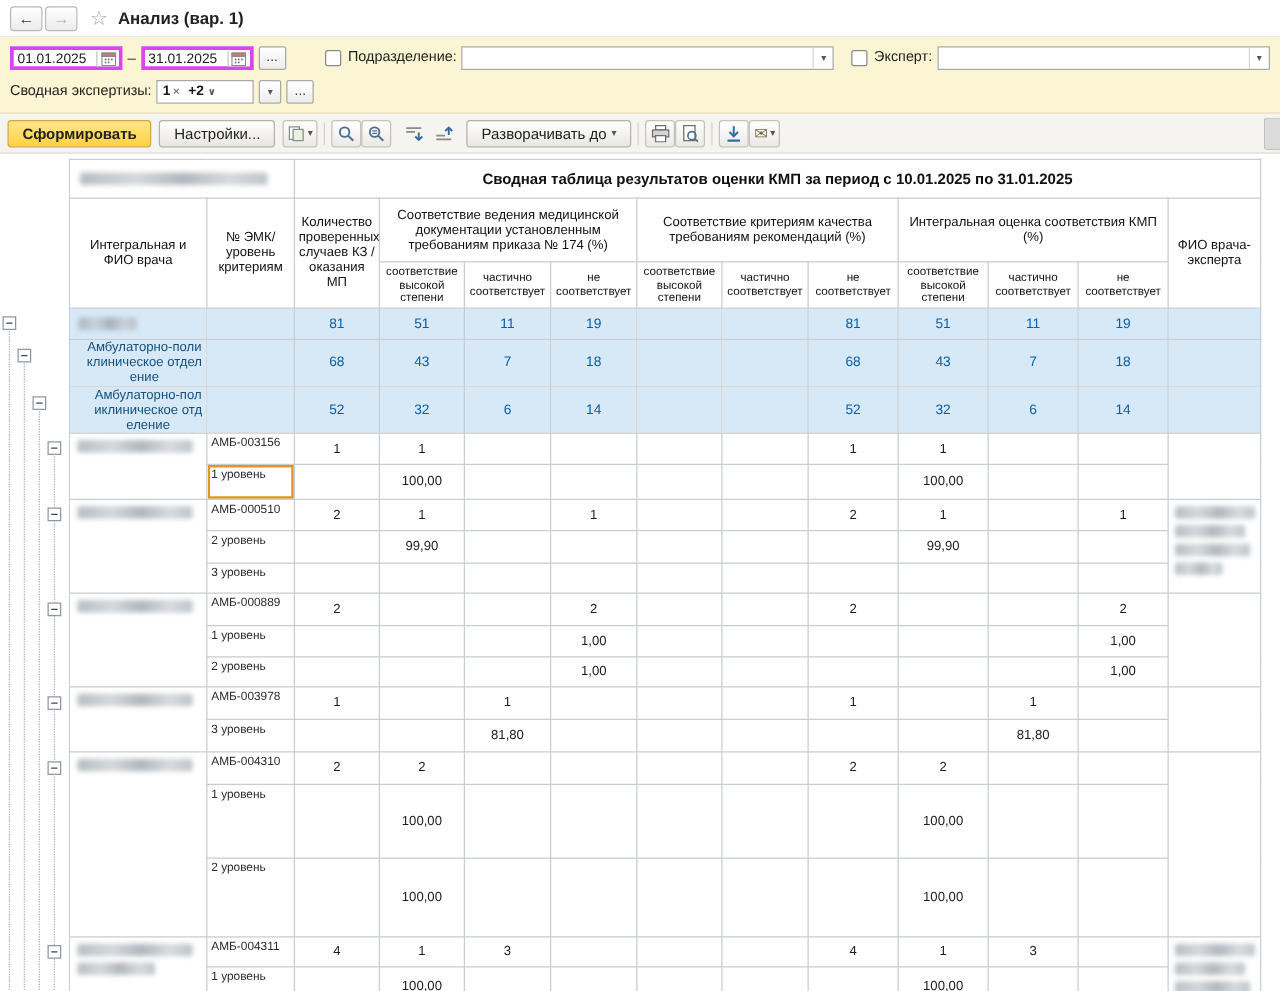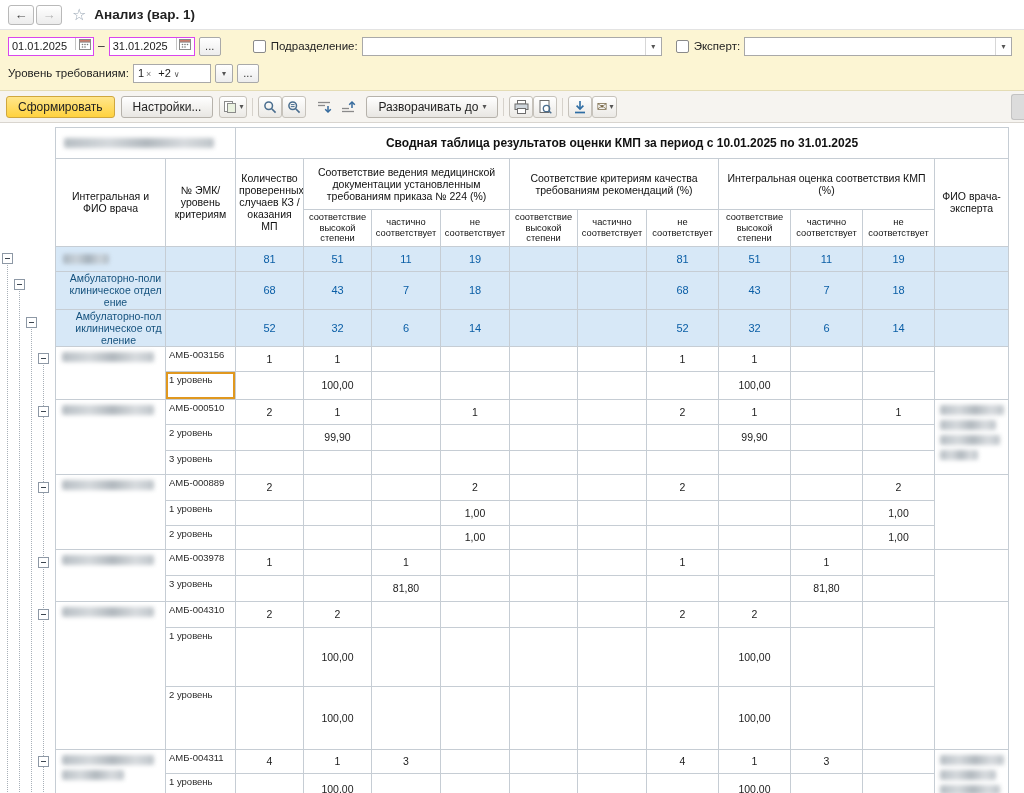--- a/index.html
+++ b/index.html
@@ -12,40 +12,40 @@
     border:1px solid #b9b9b9; border-radius:3px; background:linear-gradient(#ffffff,#ececec);
     font-size:13px; color:#444; cursor:pointer; }
   .nav-btn.disabled { color:#b5b5b5; }
   .star { font-size:16px; color:#9aa7b5; margin-left:4px; }
   .nav-title { font-size:13.5px; font-weight:600; color:#222; margin-left:2px; }
 
   
   .filter-panel { background:#fcf5d3; border-bottom:1px solid #e4dcb4; padding:4px 8px 5px 8px; }
   .f-row { display:flex; align-items:center; height:24px; }
   .f-row + .f-row { margin-top:3px; }
-  .date-field { display:flex; align-items:flex-start; height:19px; border:1px solid #d946ef; background:#fff; }
+  .date-field { display:flex; align-items:flex-end; height:19px; border:3px solid #d946ef; background:#fff; }
   .date-text { width:66px; padding:2px 3px 0 3px; font-size:11px; color:#1a1a1a; }
   .cal-btn { width:18px; border-left:1px solid #c4c4c4; display:flex; align-items:center; justify-content:center; background:#fff; cursor:pointer; }
   .dash { margin:0 4px; color:#333; }
   .small-btn { height:19px; min-width:22px; padding:0 4px; margin-left:4px; border:1px solid #a9a9a9; border-radius:2px;
     background:linear-gradient(#ffffff,#ededed); font-size:11px; color:#333; display:flex; align-items:center; justify-content:center; cursor:pointer; }
   .checkbox { width:13px; height:13px; border:1px solid #8a8a8a; background:#fff; border-radius:2px; cursor:pointer; }
   .f-label { font-size:11.5px; color:#222; margin:0 4px 0 5px; white-space:nowrap; }
   .combo { display:flex; align-items:stretch; height:19px; border:1px solid #a9a9a9; background:#fff; }
   .combo-val { flex:1; font-size:11px; padding:2px 4px 0 4px; color:#1a1a1a; white-space:nowrap; overflow:hidden; }
   .combo-arrow { width:16px; display:flex; align-items:center; justify-content:center; font-size:8px; color:#555; border-left:1px solid #d7d7d7; cursor:pointer; }
   .tag-x { font-size:9px; color:#777; margin-left:2px; }
   .more-tag { margin-left:7px; }
   .chev { font-size:8px; color:#555; margin-left:3px; }
 
   
   .toolbar { height:32px; background:#f6f4f0; border-bottom:1px solid #d9d5cf; display:flex; align-items:center; padding:0 6px; position:relative; }
   .btn { height:22px; padding:0 11px; display:flex; align-items:center; gap:4px; border:1px solid #b6b2ab; border-radius:3px;
     background:linear-gradient(#ffffff,#e8e6e2); font-size:12px; color:#222; cursor:pointer; white-space:nowrap; }
-  .btn.primary { border-color:#cfa73e; background:linear-gradient(#ffe68c,#ffd23f); font-weight:400; }
+  .btn.primary { border-color:#cfa73e; background:linear-gradient(#ffe68c,#ffd23f); font-weight:700; }
   .icon-btn { height:22px; min-width:24px; padding:0 3px; display:flex; align-items:center; justify-content:center; gap:2px;
     border:1px solid #c6c2bb; border-radius:3px; background:linear-gradient(#ffffff,#ebe9e5); cursor:pointer; }
   .icon-btn.flat { border-color:transparent; background:transparent; }
   .tsep { width:1px; height:18px; background:#d6d2cb; margin:0 5px; }
   .gap { width:6px; }
   .dd { font-size:8px; color:#555; }
   .panel-toggle { position:absolute; right:0; top:3px; width:13px; height:26px; background:#dcdcdc; border:1px solid #c3c3c3; border-right:none; border-radius:3px 0 0 3px; cursor:pointer; }
 
   
   .report { position:relative; height:673px; overflow:hidden; background:#fff; }
@@ -141,22 +141,22 @@
     <div style="width:14px;"></div>
     <div class="checkbox"></div>
     <span class="f-label">Эксперт:</span>
     <div class="combo" style="width:268px;">
       <span class="combo-val"></span>
       <span class="combo-arrow">▾</span>
     </div>
   </div>
 
   <div class="f-row">
-    <span class="f-label" style="margin-left:0;">Уровень требованиям:</span>
-    <div class="combo" style="width:78px;">
+    <span class="f-label" style="margin-left:0;">Сводная экспертизы:</span>
+    <div class="combo" style="width:78px;font-weight:bold;">
       <span class="combo-val">
         <span>1</span><span class="tag-x">×</span><span class="more-tag">+2</span><span class="chev">∨</span>
       </span>
     </div>
     <div class="small-btn" style="min-width:18px;">
         <span class="dd">▾</span>
       </div>
     <div class="small-btn">...</div>
   </div>
 </div>
@@ -277,21 +277,21 @@
         <tr style="height:31px">
           <td colspan="2" class="tl-corner">
             <div class="blob" style="width:150px;margin-left:6px;"></div>
           </td>
           <td colspan="11" class="rpt-title">Сводная таблица результатов оценки КМП за период с 10.01.2025 по 31.01.2025</td>
         </tr>
         <tr style="height:51px">
           <td rowspan="2" class="hd">Интегральная и ФИО врача</td>
           <td rowspan="2" class="hd">№ ЭМК/уровень критериям</td>
           <td rowspan="2" class="hd">Количество проверенных случаев КЗ / оказания МП</td>
-          <td colspan="3" class="hd">Соответствие ведения медицинской документации установленным требованиям приказа № 224 (%)</td>
+          <td colspan="3" class="hd">Соответствие ведения медицинской документации установленным требованиям приказа № 174 (%)</td>
           <td colspan="3" class="hd">Соответствие критериям качества требованиям рекомендаций (%)</td>
           <td colspan="3" class="hd">Интегральная оценка соответствия КМП (%)</td>
           <td rowspan="2" class="hd">ФИО врача-эксперта</td>
         </tr>
         <tr style="height:31px">
           <td class="hd sub">соответствие высокой степени</td>
           <td class="hd sub">частично соответствует</td>
           <td class="hd sub">не соответствует</td>
           <td class="hd sub">соответствие высокой степени</td>
           <td class="hd sub">частично соответствует</td>

